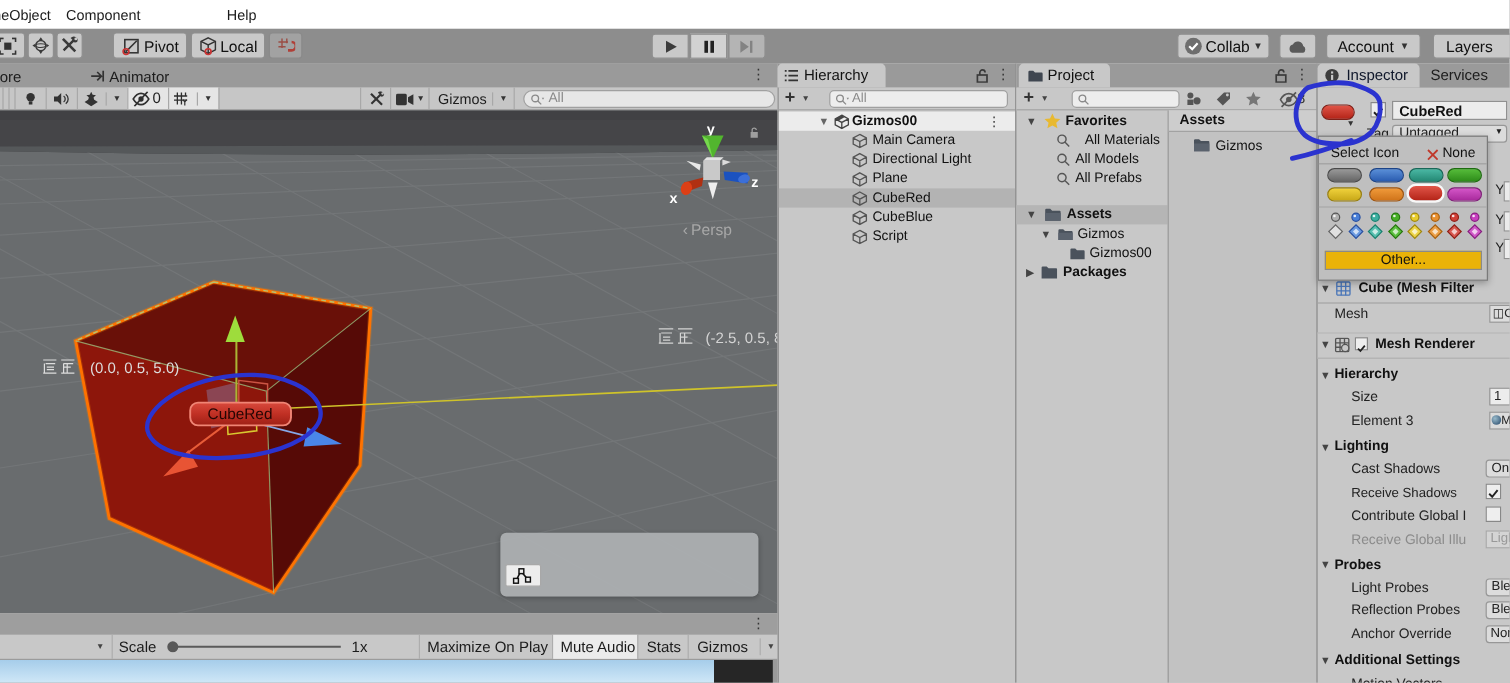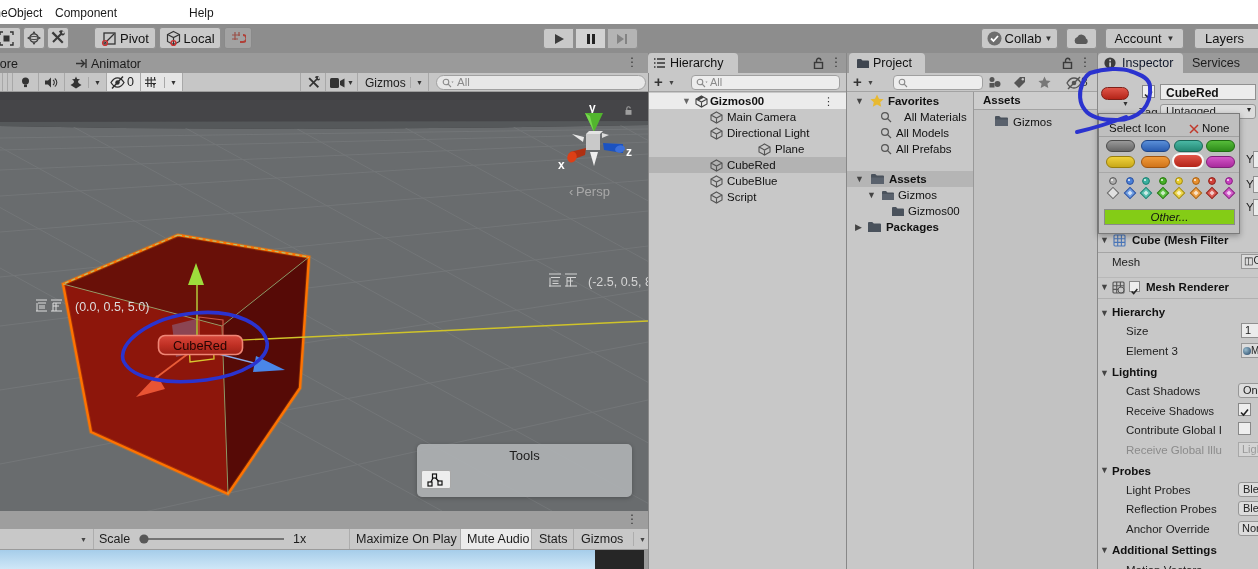--- a/index.html
+++ b/index.html
@@ -273,21 +273,20 @@
 
   <g>
         <rect x="625.5" y="18" width="6" height="4.8" fill="#9f9f9f"></rect>
         <path d="M626.8 18 V16.4 a1.7 1.7 0 0 1 3.4 0" fill="none" stroke="#9f9f9f" stroke-width="1.1"></path>
       </g>
 
   <text x="569" y="104" font-size="13" fill="#a8a8a8" font-family="Liberation Sans">‹ Persp</text>
 </svg>
   
   <div class="ab" style="left:417px;top:352px;width:215px;height:53px;background:rgba(170,173,176,0.97);border-radius:5px;box-shadow:0 1px 4px rgba(0,0,0,0.25);">
-    <div style="text-align:center;font-size:13px;color:#1b1b1b;margin-top:4px;">Tools</div>
     <div class="ab" style="left:4px;top:26px;width:30px;height:19px;background:#ededed;border:1px solid #a8a8a8;border-radius:2px;box-sizing:border-box;">
       <svg width="20" height="15" viewBox="0 0 20 15" style="margin:1px 0 0 4px">
           <path d="M4 12 L8 4 L14 11" stroke="#111" stroke-width="1.3" fill="none"></path>
           <rect x="2" y="10" width="4" height="4" fill="#ededed" stroke="#111" stroke-width="1.2"></rect>
           <rect x="6.5" y="2" width="4" height="4" fill="#ededed" stroke="#111" stroke-width="1.2"></rect>
           <rect x="12" y="9" width="4" height="4" fill="#ededed" stroke="#111" stroke-width="1.2"></rect>
         </svg>
     </div>
   </div>
 </div>
@@ -361,21 +360,21 @@
         <path d="M6.5 1 L12 4 V9 L6.5 12 L1 9 V4 Z M1 4 L6.5 7 L12 4 M6.5 7 V12" fill="none" stroke="#555" stroke-width="1.1"></path>
       </svg>
       <span style="margin-left:4px;">Main Camera</span>
     </div>
   <div class="row" style="top:72px;">
       <svg style="margin-left:61px" width="13" height="13" viewBox="0 0 13 13">
         <path d="M6.5 1 L12 4 V9 L6.5 12 L1 9 V4 Z M1 4 L6.5 7 L12 4 M6.5 7 V12" fill="none" stroke="#555" stroke-width="1.1"></path>
       </svg>
       <span style="margin-left:4px;">Directional Light</span>
     </div>
-  <div class="row" style="top:88px;margin-left:48px;">
+  <div class="row" style="top:88px;">
       <svg style="margin-left:61px" width="13" height="13" viewBox="0 0 13 13">
         <path d="M6.5 1 L12 4 V9 L6.5 12 L1 9 V4 Z M1 4 L6.5 7 L12 4 M6.5 7 V12" fill="none" stroke="#555" stroke-width="1.1"></path>
       </svg>
       <span style="margin-left:4px;">Plane</span>
     </div>
   <div class="row" style="top:104px;background:#b3b3b3;">
       <svg style="margin-left:61px" width="13" height="13" viewBox="0 0 13 13">
         <path d="M6.5 1 L12 4 V9 L6.5 12 L1 9 V4 Z M1 4 L6.5 7 L12 4 M6.5 7 V12" fill="none" stroke="#555" stroke-width="1.1"></path>
       </svg>
       <span style="margin-left:4px;">CubeRed</span>
@@ -659,18 +658,18 @@
       <g transform="translate(113,8)">
           <rect x="-4" y="-4" width="8" height="8" transform="rotate(45)" fill="#d85850" stroke="#902018"></rect>
           <rect x="-1.8" y="-1.8" width="3.6" height="3.6" transform="rotate(45)" fill="#ffffff" opacity="0.7"></rect>
         </g>
       <g transform="translate(130,8)">
           <rect x="-4" y="-4" width="8" height="8" transform="rotate(45)" fill="#d058c8" stroke="#882080"></rect>
           <rect x="-1.8" y="-1.8" width="3.6" height="3.6" transform="rotate(45)" fill="#ffffff" opacity="0.7"></rect>
         </g>
     </g>
   </svg>
-  <div class="ab" style="left:5px;top:95px;width:131px;height:16px;background:#84cc16;border:1px solid #8a8a8a;box-sizing:border-box;text-align:center;font-size:11.5px;color:#111;line-height:14px;font-style:italic;">Other...</div>
+  <div class="ab" style="left:5px;top:95px;width:131px;height:16px;background:#eab308;border:1px solid #8a8a8a;box-sizing:border-box;text-align:center;font-size:11.5px;color:#111;line-height:14px;">Other...</div>
 </div>
 
 <svg class="ab" style="left:1060px;top:60px;z-index:60;pointer-events:none;" width="198" height="90" viewBox="0 0 198 90">
   <path d="M 30 13 C 45 8 62 8 70 11 C 82 15 90 19 90 27 C 91 36 88 44 83 50 C 76 57 66 60 56 60 C 44 60 31 58 25 50 C 19 43 19 32 22 25 C 24 18 27 15 30 13 Z M 66 57 C 50 63 30 69 17 72" fill="none" stroke="#2b33cf" stroke-width="4" stroke-linecap="round"></path>
 </svg>
 
 </body></html>

